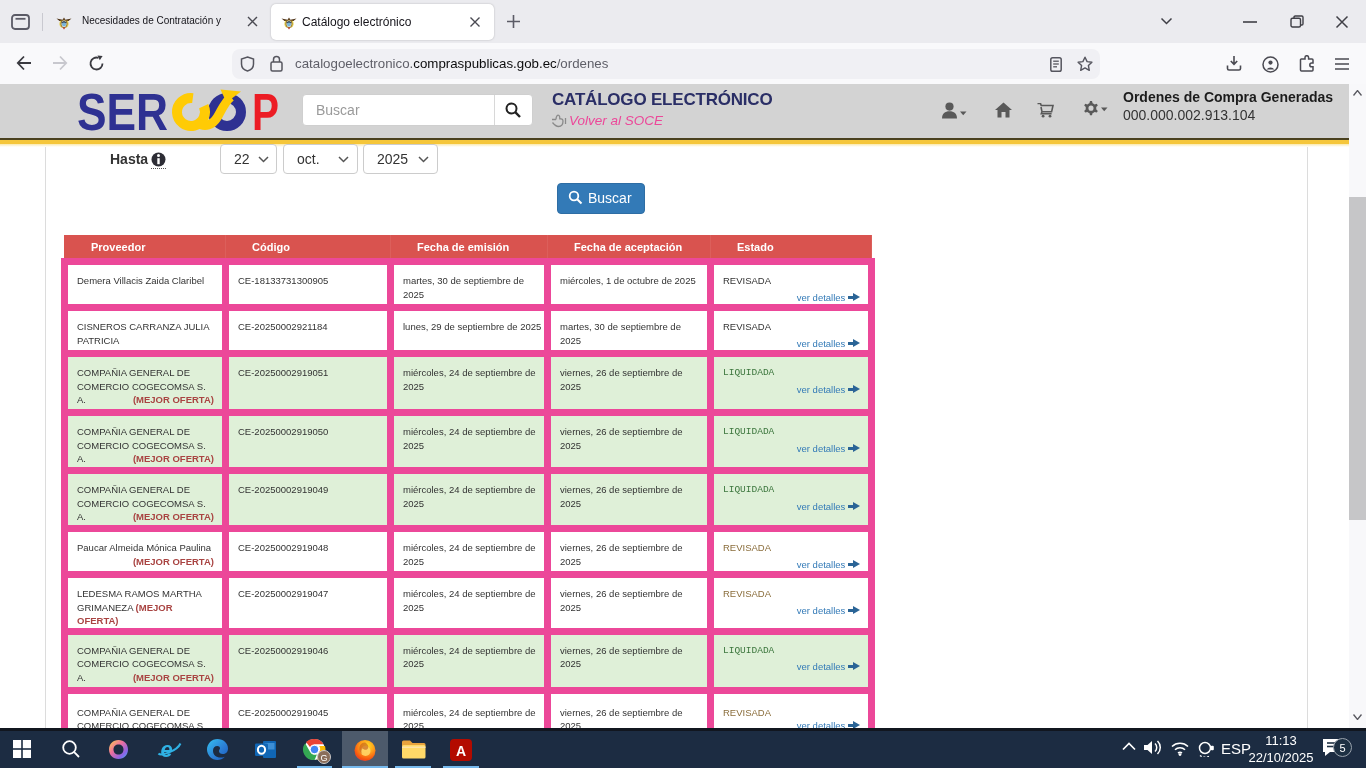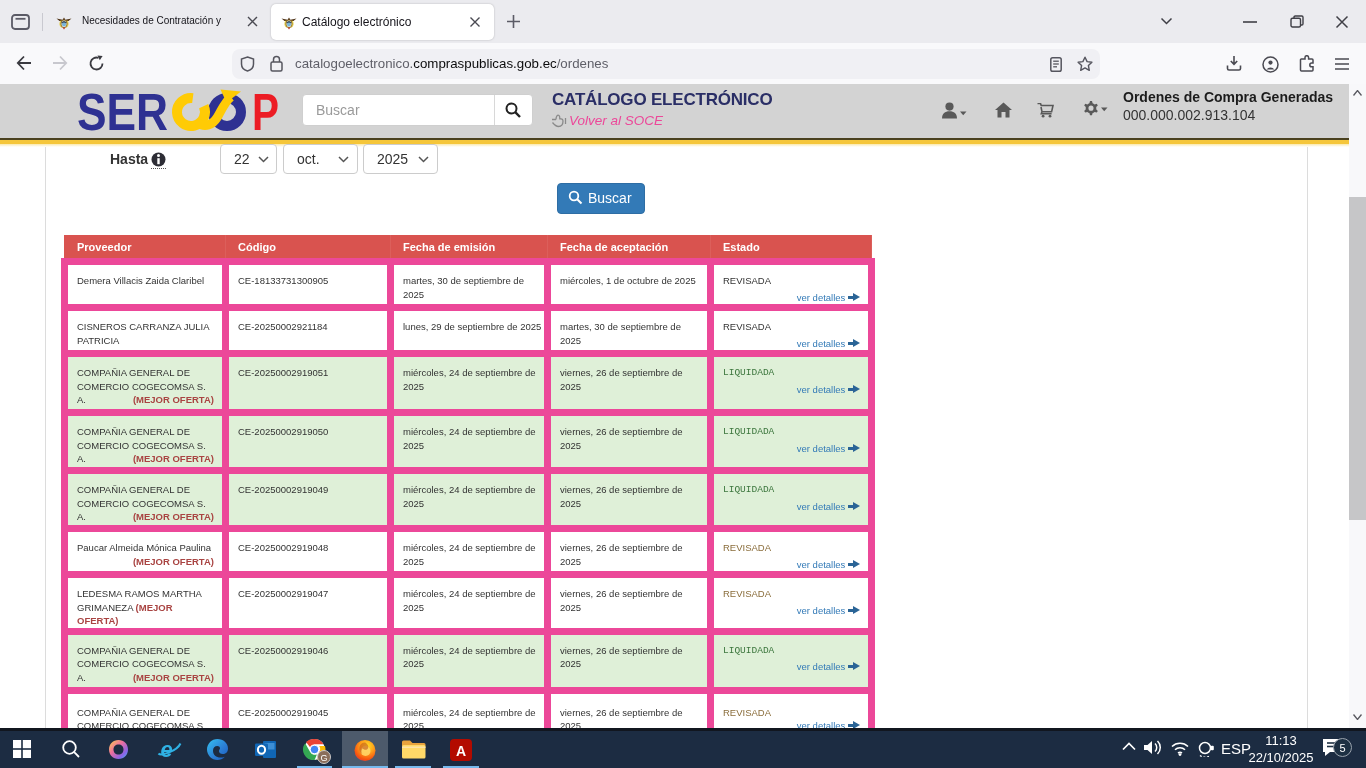--- a/index.html
+++ b/index.html
@@ -35,21 +35,21 @@
 #content { left:0; top:147px; width:1349px; height:583px; background:#fff; }
 #lborder { left:45px; top:147px; width:1px; height:583px; background:#dcdcdc; }
 #rborder { left:1307px; top:147px; width:1px; height:583px; background:#dcdcdc; }
 #hasta { left:110px; top:151px; font-size:14px; font-weight:bold; color:#333; }
 .sel { top:144px; height:30px; background:#fff; border:1px solid #ccc; border-radius:4px; font-size:14px; color:#333; }
 .sel span { position:absolute; left:13px; top:0; height:28px; line-height:28px; }
 #buscarbtn { left:557px; top:183px; width:88px; height:31px; background:#337ab7; border:1px solid #2e6da4; border-radius:4px; color:#fff; font-size:14px; text-align:left; padding-left:30px; line-height:29px; }
 
 
 #tbl { left:61px; top:235px; width:807px; border-collapse:collapse; table-layout:fixed; font-size:9.5px; color:#333; }
-#tbl th { background:#d9534f; color:#fff; font-size:11px; font-weight:bold; text-align:left; padding:0 0 0 12px; height:26px; border:1px solid #d9534f; border-right:1px solid #dc5f5b; }
+#tbl th { background:#d9534f; color:#fff; font-size:11px; font-weight:bold; text-align:left; padding:0 0 0 26px; height:26px; border:1px solid #d9534f; border-right:1px solid #dc5f5b; }
 #tbl td { border:7px solid #ec4899; vertical-align:top; padding:9px 8px 0 9px; line-height:13.5px; }
 #tbl tr.g td { background:#dff0d8; }
 .mo { color:#a94442; font-weight:bold; }
 .st-rev { color:#333; }
 .st-revw { color:#8a6d3b; }
 .st-liq { color:#3c763d;font-family:Liberation Mono, monospace; }
 .vd { text-align:right; color:#337ab7; margin-top:3px; }
 #r9 td { padding-top:12px; }
 #r9 .vd { margin-top:0; }
 .arr { display:inline-block; width:12px; height:9px; position:relative; vertical-align:-1px; }

